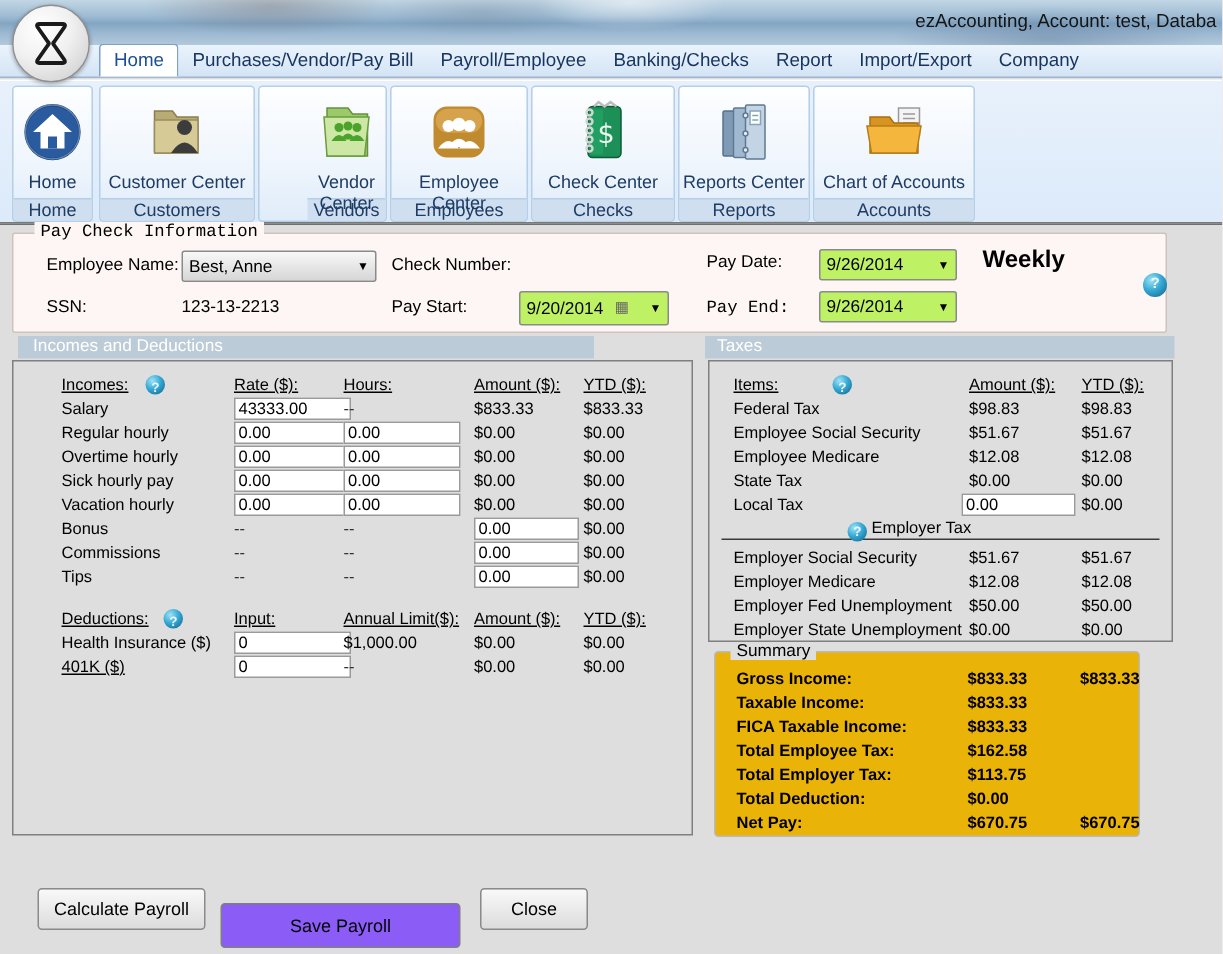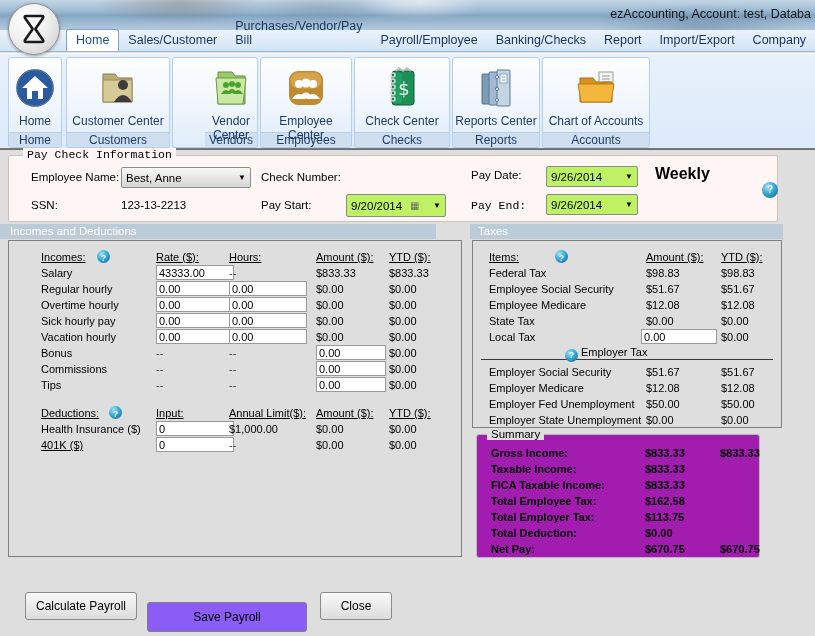--- a/index.html
+++ b/index.html
@@ -82,21 +82,21 @@
   input.ic-r, input.ic-h { width:78px; } input.ic-a { width:70px; }
 
   
   .tx-l { left:16px; } .tx-a { left:173px; } .tx-y { left:248px; }
   input.tx-a { width:76px; left:168px; }
   .emp-divider { position:relative; height:15px; border-bottom:1px solid #3a3a3a; margin:0 8px; }
   .emp-divider .lab { position:absolute; left:84px; top:0; line-height:14px; white-space:nowrap; }
 
   
   .summary { position:absolute; left:476px; top:434px; width:284px; height:124px;
-    border:1px solid #b9b9b9; border-radius:3px; background:#a21caf; }
+    border:1px solid #b9b9b9; border-radius:3px; background:#eab308; }
   .summary-legend { position:absolute; left:10px; top:-7px; background:#dedede; padding:0 4px; font-size:11.5px; }
   .sm-l { left:14px; font-weight:bold; } .sm-a { left:168px; font-weight:bold; } .sm-y { left:243px; font-weight:bold; }
 
   
   .btn { position:absolute; border:1px solid #8a8a8a; border-radius:3px; font-size:12px;
     font-family:inherit; background:linear-gradient(to bottom,#f9f9f9,#dcdcdc); cursor:pointer; }
   .btn.green { background:#8b5cf6; border-color:#7f7f7f;margin-top:11px; }
   .dash { color:#333; }
 </style>
 </head>
@@ -110,21 +110,20 @@
   </div>
 
   <div class="logo">
     <svg width="34" height="34" viewBox="0 0 34 34">
       <path d="M8 6 Q7 4 9 4 L25 4 Q27 4 26 6 L19 16 Q18 17 19 18 L26 28 Q27 30 25 30 L9 30 Q7 30 8 28 L15 18 Q16 17 15 16 Z" fill="none" stroke="#1a1a1a" stroke-width="2.6" stroke-linejoin="round"></path>
     </svg>
   </div>
 
   <div class="menubar">
     <div class="menu-item active">Home</div>
-    <div class="menu-item">Sales/Customer</div>
     <div class="menu-item">Purchases/Vendor/Pay Bill</div>
     <div class="menu-item">Payroll/Employee</div>
     <div class="menu-item">Banking/Checks</div>
     <div class="menu-item">Report</div>
     <div class="menu-item">Import/Export</div>
     <div class="menu-item">Company</div>
 
   </div>
 
   <div class="toolbar">
@@ -270,21 +269,21 @@
       <span class="arrow">▼</span>
     </div>
     <span class="fld-label" style="left:462px;top:43px;font-family:Liberation Mono, monospace;">Pay End:</span>
     <div class="combo white" style="left:537px;top:38px;width:92px;">
       <span>9/26/2014</span>
       <span class="arrow">▼</span>
     </div>
     <span class="help-sphere hs-16" style="position:absolute;left:753px;top:26px;">?</span>
   </div>
 
-  <div class="sec-bar" style="left:0;width:436px;">Incomes and Deductions</div>
+  <div class="sec-bar" style="left:12px;width:384px;">Incomes and Deductions</div>
   <div class="sec-bar" style="left:470px;width:313px;padding-left:8px;">Taxes</div>
 
   <div class="panel" style="left:8px;top:240px;width:454px;height:317px;padding-top:8px;">
     <div class="row">
       <span class="ic-l u">Incomes:</span>
       <span style="left:88px;top:1px;" class="help-sphere hs-13">?</span>
       <span class="ic-r u">Rate ($):</span>
       <span class="ic-h u">Hours:</span>
       <span class="ic-a u">Amount ($):</span>
       <span class="ic-y u">YTD ($):</span>

